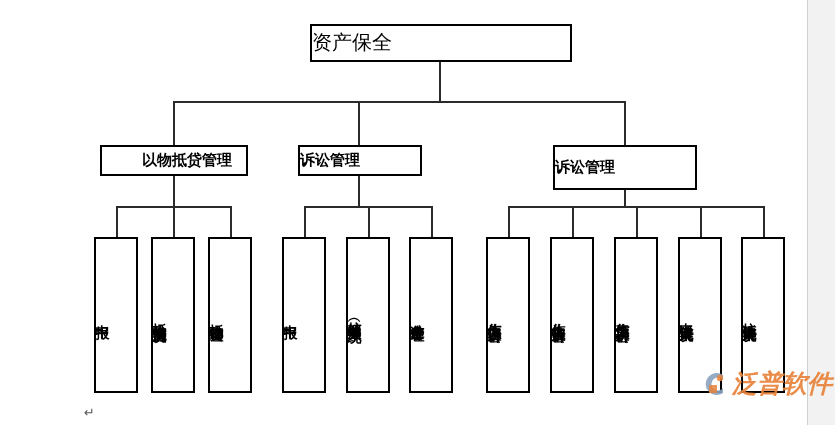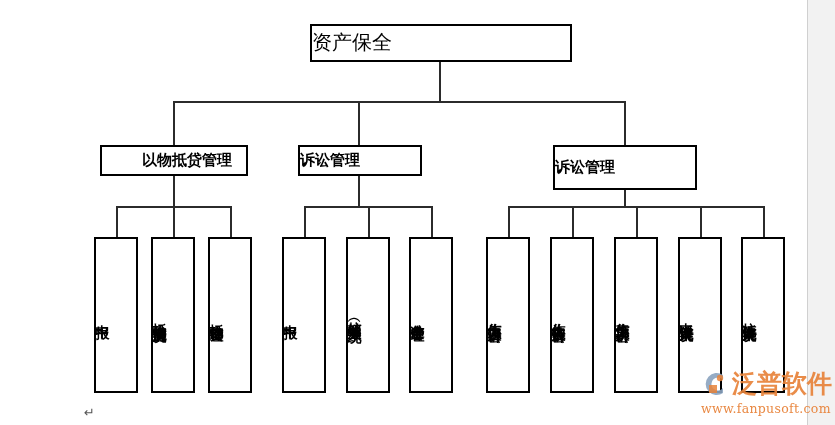--- a/index.html
+++ b/index.html
@@ -89,20 +89,21 @@
 
   
   .watermark {
     position: absolute;
     left: 700px;
     top: 368px;
     width: 130px;
     height: 52px;
     z-index: 5;
     pointer-events: none;
+    font-style: italic;
   }
   .wm-row {
     display: flex;
     align-items: center;
     height: 32px;
   }
   .wm-logo {
     width: 30px;
     height: 30px;
     flex: 0 0 30px;
@@ -220,16 +221,15 @@
     <div class="wm-row">
       <div class="wm-logo">
         <svg width="30" height="30" viewBox="0 0 30 30" aria-hidden="true">
           <path d="M23 6 A11 11 0 1 0 23 24 L23 19 A6.5 6.5 0 1 1 23 11 Z" fill="#8ba3bf" opacity="0.9"></path>
           <path d="M9 16 L17 16 L17 24 L9 24 Z" fill="#e8833a" opacity="0.85"></path>
           <circle cx="20" cy="9" r="3.2" fill="#e8833a" opacity="0.85"></circle>
         </svg>
       </div>
       <div class="wm-text">泛普软件</div>
     </div>
-    <div class="wm-url">www.fanpusoft.com</div>
   </div>
 
 </div>
 
 </body></html>

